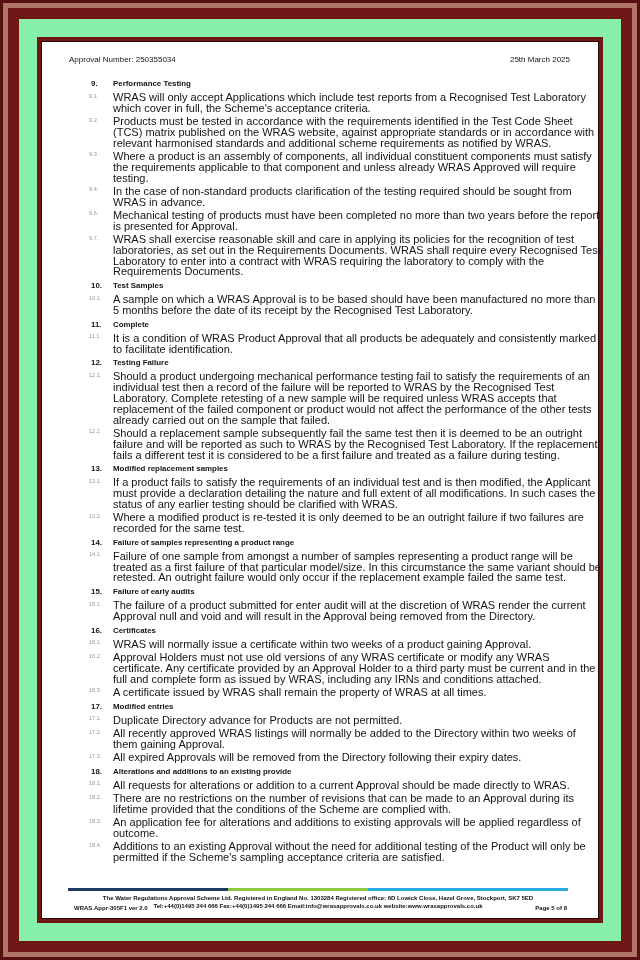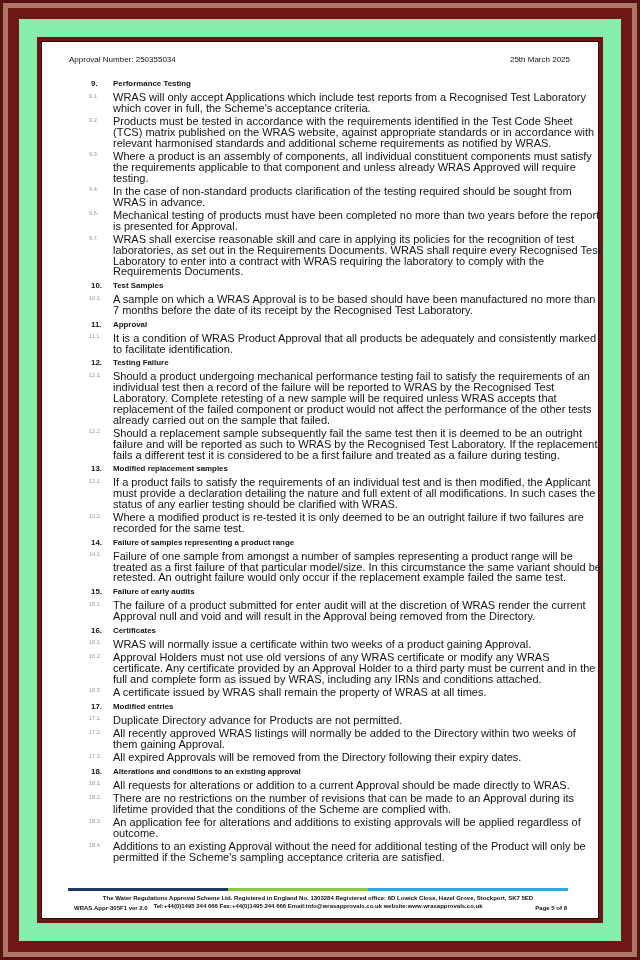--- a/index.html
+++ b/index.html
@@ -76,25 +76,25 @@
                 <div class="clause">
                   <span class="clause-num">9.7.</span>
                   <span class="clause-text">WRAS shall exercise reasonable skill and care in applying its policies for the recognition of test laboratories, as set out in the Requirements Documents. WRAS shall require every Recognised Test Laboratory to enter into a contract with WRAS requiring the laboratory to comply with the Requirements Documents.</span>
                 </div>
                 <div class="section-head">
                   <span class="sec-num">10.</span>
                   <span class="sec-title">Test Samples</span>
                 </div>
                 <div class="clause">
                   <span class="clause-num">10.1.</span>
-                  <span class="clause-text">A sample on which a WRAS Approval is to be based should have been manufactured no more than 7 months before the date of its receipt by the Recognised Test Laboratory.</span>
+                  <span class="clause-text">A sample on which a WRAS Approval is to be based should have been manufactured no more than 5 months before the date of its receipt by the Recognised Test Laboratory.</span>
                 </div>
                 <div class="section-head">
                   <span class="sec-num">11.</span>
-                  <span class="sec-title">Approval</span>
+                  <span class="sec-title">Complete</span>
                 </div>
                 <div class="clause">
                   <span class="clause-num">11.1.</span>
                   <span class="clause-text">It is a condition of WRAS Product Approval that all products be adequately and consistently marked to facilitate identification.</span>
                 </div>
                 <div class="section-head">
                   <span class="sec-num">12.</span>
                   <span class="sec-title">Testing Failure</span>
                 </div>
                 <div class="clause">
@@ -160,21 +160,21 @@
                 <div class="clause">
                   <span class="clause-num">17.2.</span>
                   <span class="clause-text">All recently approved WRAS listings will normally be added to the Directory within two weeks of them gaining Approval.</span>
                 </div>
                 <div class="clause">
                   <span class="clause-num">17.3.</span>
                   <span class="clause-text">All expired Approvals will be removed from the Directory following their expiry dates.</span>
                 </div>
                 <div class="section-head">
                   <span class="sec-num">18.</span>
-                  <span class="sec-title">Alterations and conditions to an existing approval</span>
+                  <span class="sec-title">Alterations and additions to an existing provide</span>
                 </div>
                 <div class="clause">
                   <span class="clause-num">18.1.</span>
                   <span class="clause-text">All requests for alterations or addition to a current Approval should be made directly to WRAS.</span>
                 </div>
                 <div class="clause">
                   <span class="clause-num">18.2.</span>
                   <span class="clause-text">There are no restrictions on the number of revisions that can be made to an Approval during its lifetime provided that the conditions of the Scheme are complied with.</span>
                 </div>
                 <div class="clause">

